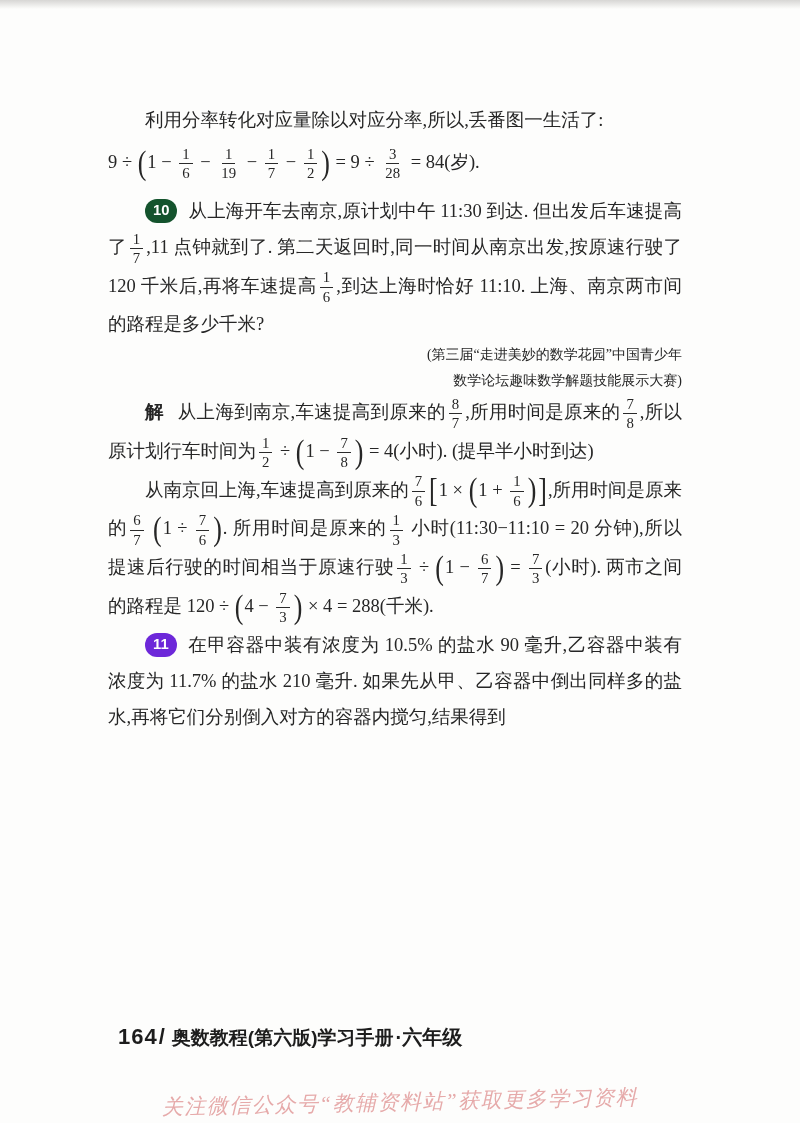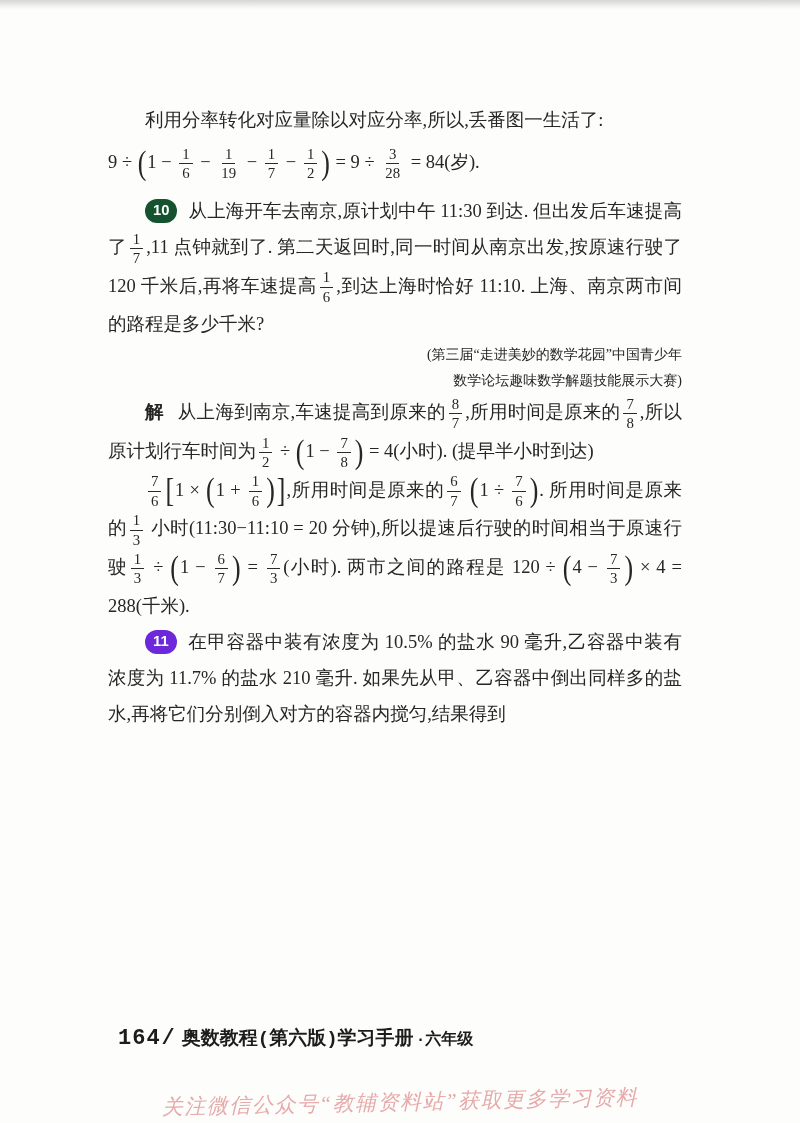--- a/index.html
+++ b/index.html
@@ -50,26 +50,26 @@
   }
 
   .sol-label {
     font-family: "Liberation Sans", "DejaVu Sans", sans-serif;
     font-weight: bold; margin-right: 14px;
   }
 
   footer {
     position: absolute; left: 118px; top: 1014px;
     display: flex; align-items: baseline; color: #1c1c1c;
-    font-family: Liberation Mono, monospace;
+    font-family: Liberation Sans, sans-serif;
   }
   footer .pn  { font-size: 22px; font-weight: bold; letter-spacing: 1px; }
   footer .sep { font-size: 22px; font-weight: bold; margin: 0 7px 0 1px; }
   footer .title { font-size: 19px; font-weight: bold; margin-top: 11px; }
-  footer .grade { font-size: 16px; font-weight: bold; margin-left: 2px; }
+  footer .grade { font-size: 20px; font-weight: bold; margin-left: 2px; }
 
   .watermark {
     position: absolute; left: 0; right: 0; top: 1088px;
     text-align: center;
     font-size: 21px; font-style: italic; letter-spacing: 1.5px;
     transform: rotate(-1.2deg);
     opacity: 0.85;
     font-family: "Liberation Serif", "DejaVu Serif", serif;
   }
 </style>
@@ -113,21 +113,21 @@
       </span><span class="txt">,所用时间是原来的</span><span class="frac">
         <span class="num">7</span>
         <span class="den">8</span>
       </span><span class="txt">,所以原计划行车时间为</span><span class="frac">
         <span class="num">1</span>
         <span class="den">2</span>
       </span><span class="txt"> ÷ </span><span class="big">(</span><span class="txt">1 − </span><span class="frac">
         <span class="num">7</span>
         <span class="den">8</span>
       </span><span class="big">)</span><span class="txt"> = 4(小时).  (提早半小时到达)</span></div>
-    <div class="block para"><span class="frac">
+    <div class="block para"><span class="txt">从南京回上海,车速提高到原来的</span><span class="frac">
         <span class="num">7</span>
         <span class="den">6</span>
       </span><span class="big">[</span><span class="txt">1 × </span><span class="big">(</span><span class="txt">1 + </span><span class="frac">
         <span class="num">1</span>
         <span class="den">6</span>
       </span><span class="big">)</span><span class="big">]</span><span class="txt">,所用时间是原来的</span><span class="frac">
         <span class="num">6</span>
         <span class="den">7</span>
       </span><span class="txt"> </span><span class="big">(</span><span class="txt">1 ÷ </span><span class="frac">
         <span class="num">7</span>

